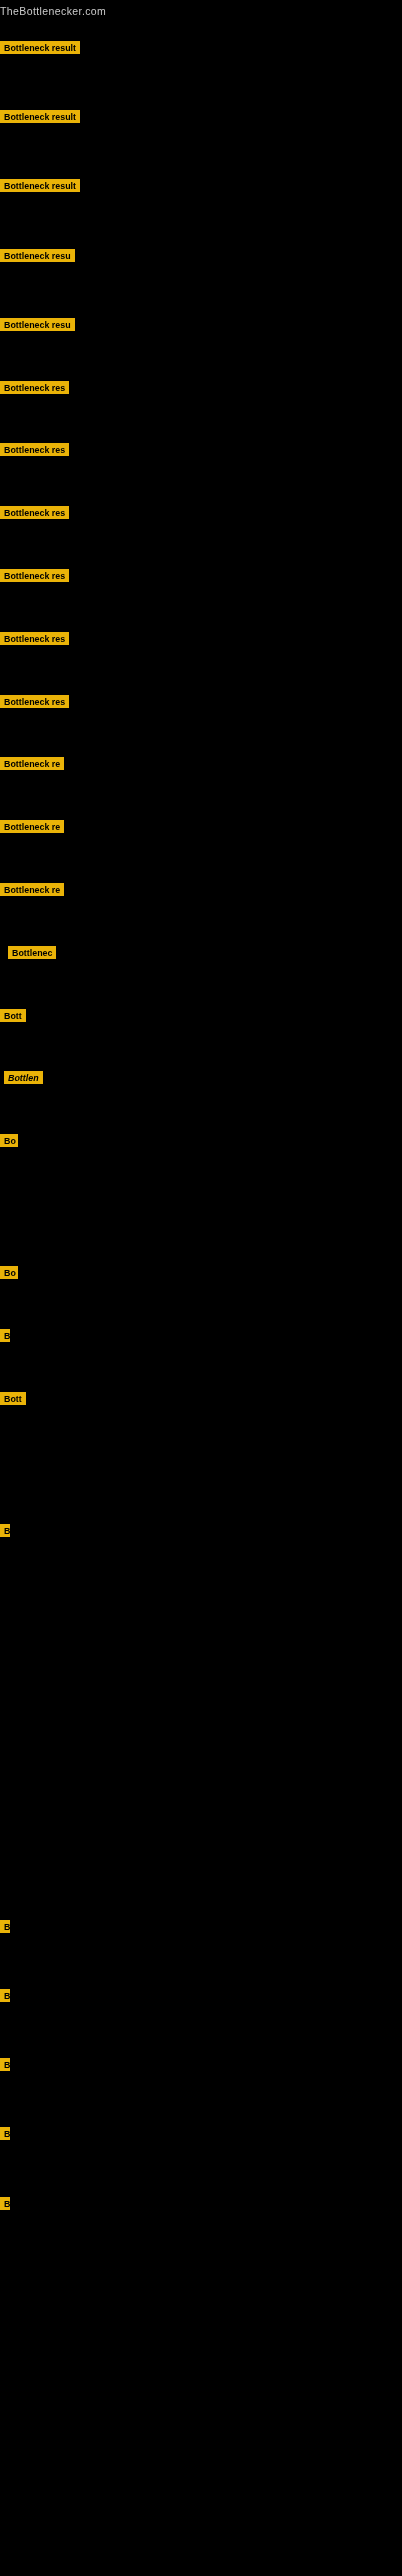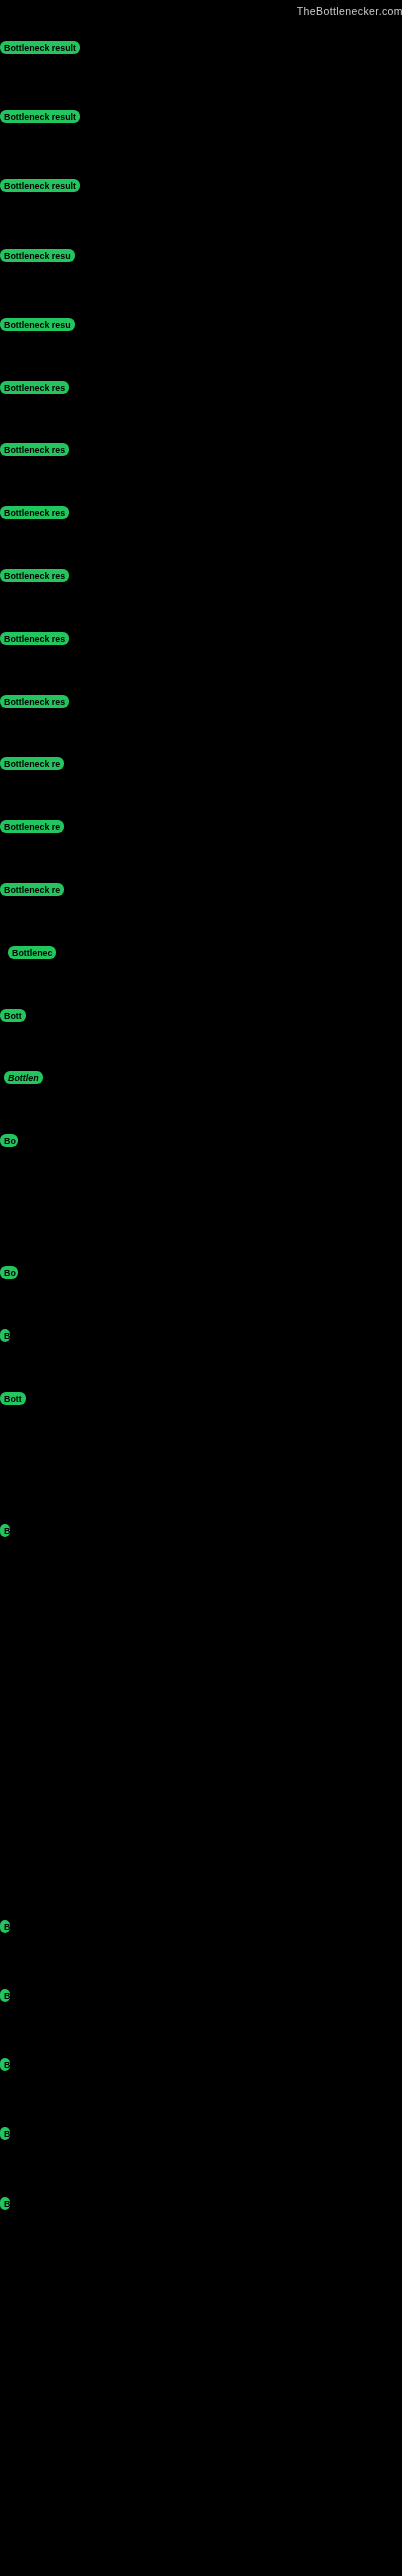--- a/index.html
+++ b/index.html
@@ -4,36 +4,35 @@
   <style>
     * { margin: 0; padding: 0; box-sizing: border-box; }
     body {
       background-color: #000;
       width: 403px;
       min-height: 2576px;
       font-family: Arial, sans-serif;
       position: relative;
     }
     .site-title {
-      text-align: right;
+      text-align: left;
       color: #ccc;
       font-size: 10.5px;
       padding: 4.8px 0 3.2px 0;
       letter-spacing: 0.4px;
     }
     .badge {
       display: inline-block;
-      background-color: #22c55e;
+      background-color: #eab308;
       color: #000;
       font-size: 8.9px;
       font-weight: bold;
       padding: 1.6px 4px;
       white-space: nowrap;
       overflow: hidden;
-      border-radius: 6px;
     }
   </style>
 </head>
 <body>
 
 <div class="site-title">TheBottlenecker.com</div>
 
 <div id="badges-container" style="position: relative; width: 403px; height: 2560px;">
     <div class="badge" style="position: absolute; top: 21px; left: 0px; max-width: 119px; overflow: hidden; white-space: nowrap;">Bottleneck result</div>
     <div class="badge" style="position: absolute; top: 90px; left: 0px; max-width: 116px; overflow: hidden; white-space: nowrap;">Bottleneck result</div>

